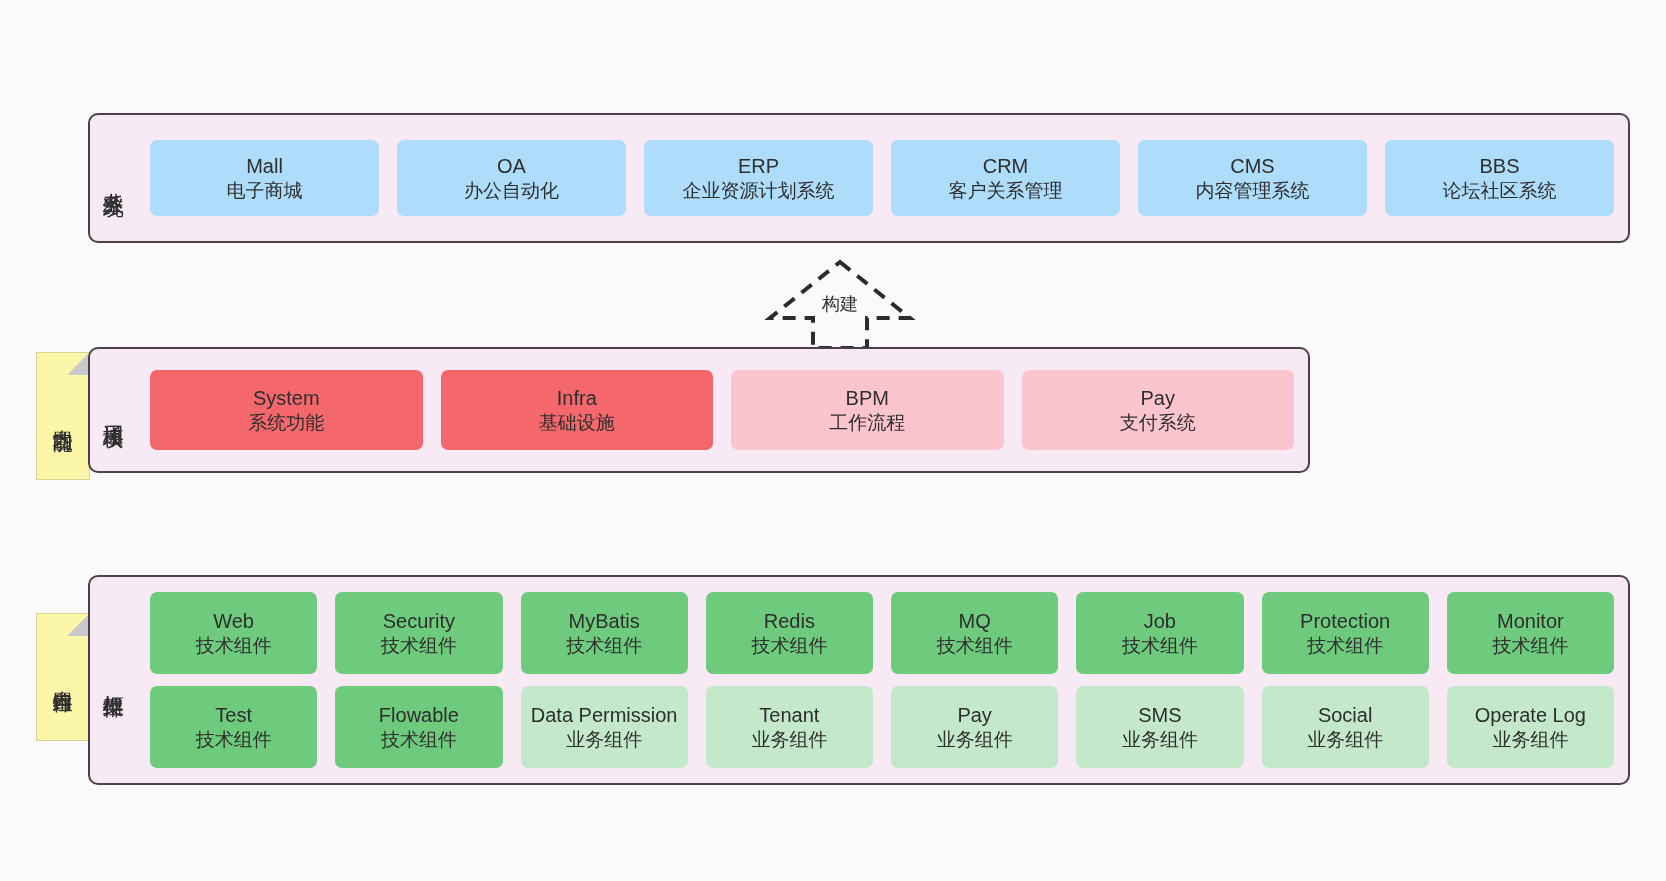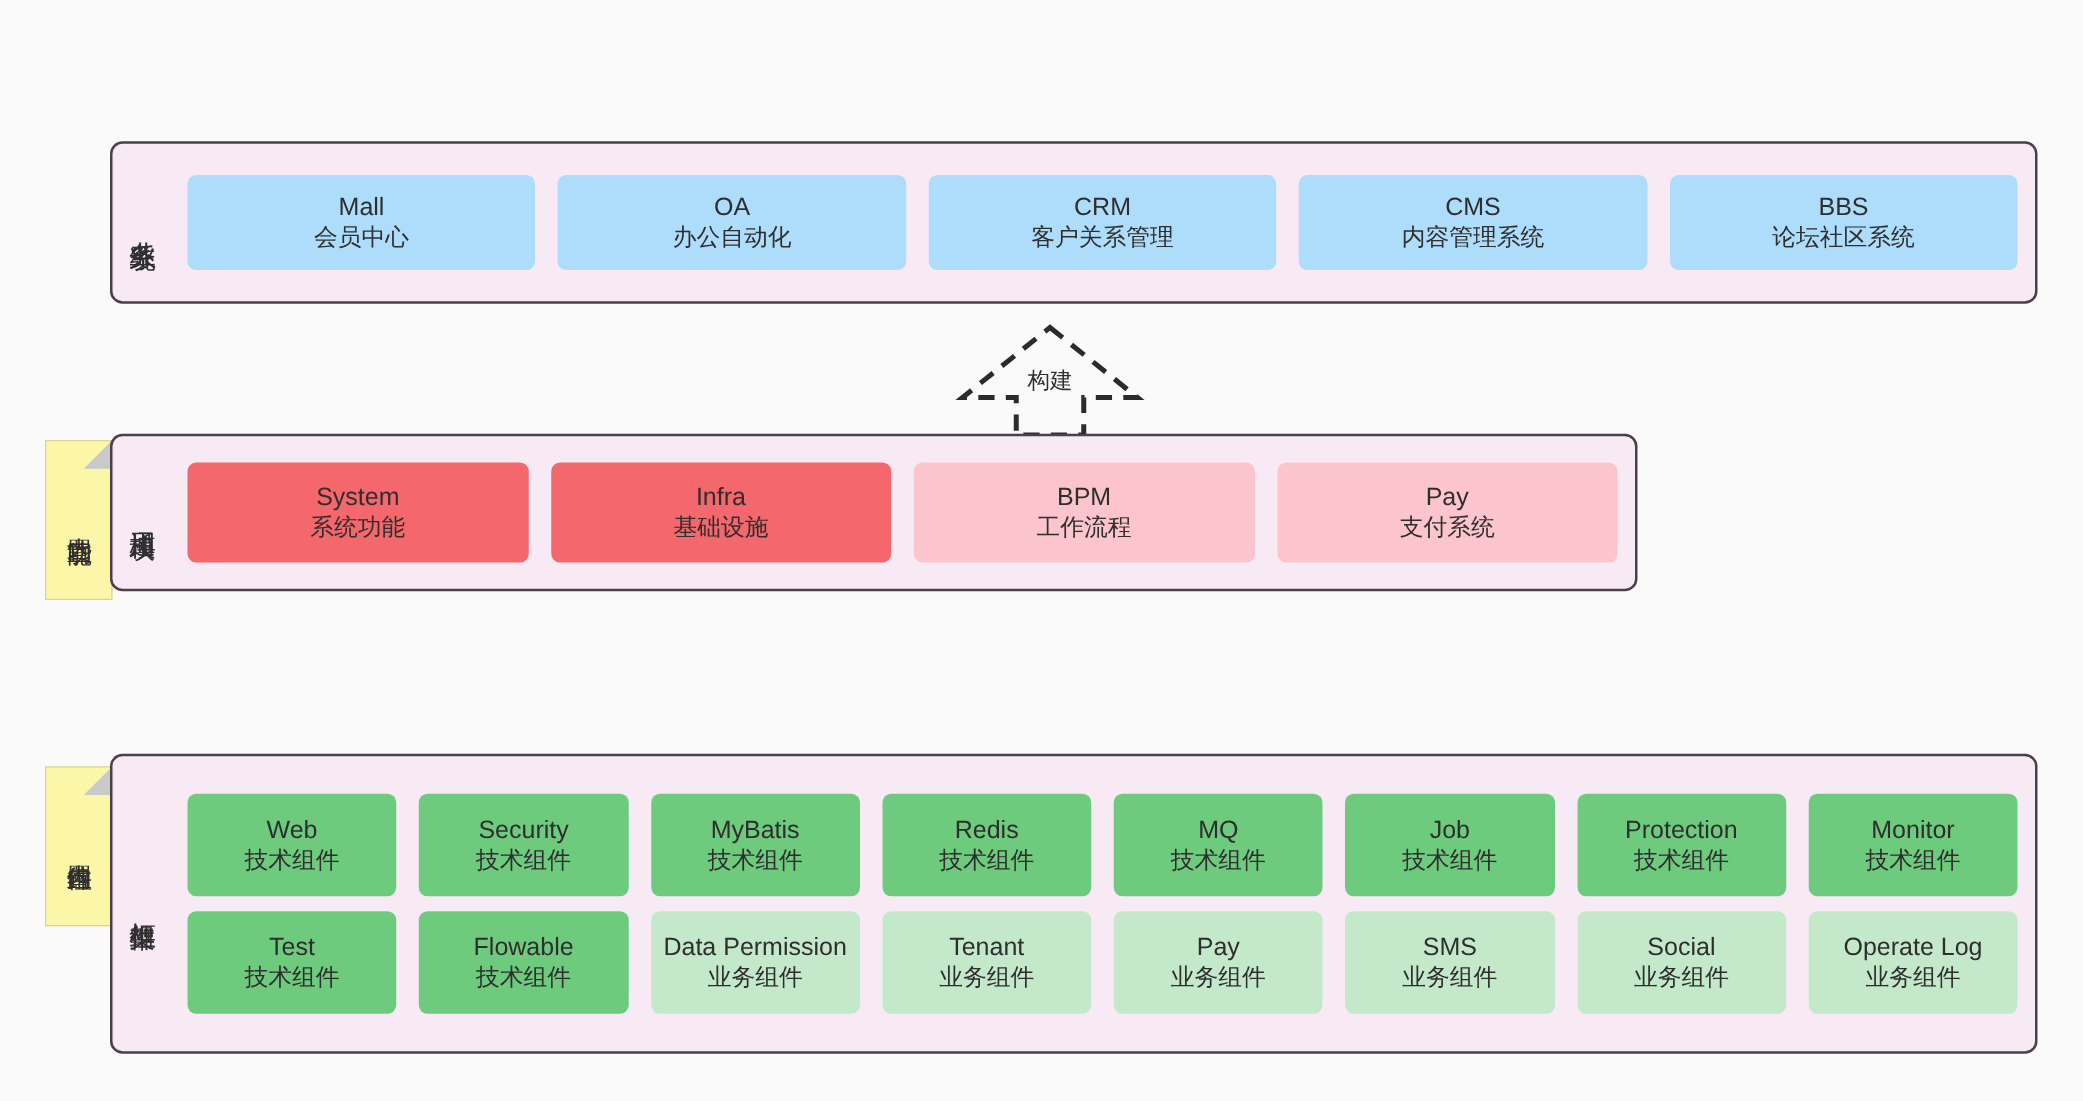--- a/index.html
+++ b/index.html
@@ -66,21 +66,21 @@
   
   .c-blue        { background: #aedcfb; }
   .c-red         { background: #f4676c; }
   .c-pink        { background: #fcc5ce; }
   .c-green       { background: #6ecb7e; }
   .c-green-light { background: #c3e8ca; }
 
   
   #layer-business { left: 88px;  top: 113px; width: 1542px; height: 130px; }
   #layer-common   { left: 88px;  top: 347px; width: 1222px; height: 126px; }
-  #layer-frame    { left: 88px;  top: 603px; width: 1542px; height: 240px; }
+  #layer-frame    { left: 88px;  top: 575px; width: 1542px; height: 210px; }
 
   #layer-business .row { height: 76px; }
   #layer-common   .row { height: 80px; }
   #layer-frame    .row { height: 82px; }
 
   
   .note {
     position: absolute;
     width: 54px;
     background: #fcf7a8;
@@ -131,25 +131,29 @@
 <body>
 
 <div class="canvas">
 
   <div class="layer" id="layer-business">
     <div class="layer-title">业务系统</div>
     <div class="layer-body">
       <div class="row">
         <div class="card c-blue">
           <span class="t">Mall</span>
-          <span class="s">会员中心</span>
+          <span class="s">电子商城</span>
         </div>
         <div class="card c-blue">
           <span class="t">OA</span>
           <span class="s">办公自动化</span>
+        </div>
+        <div class="card c-blue">
+          <span class="t">ERP</span>
+          <span class="s">企业资源计划系统</span>
         </div>
         <div class="card c-blue">
           <span class="t">CRM</span>
           <span class="s">客户关系管理</span>
         </div>
         <div class="card c-blue">
           <span class="t">CMS</span>
           <span class="s">内容管理系统</span>
         </div>
         <div class="card c-blue">

